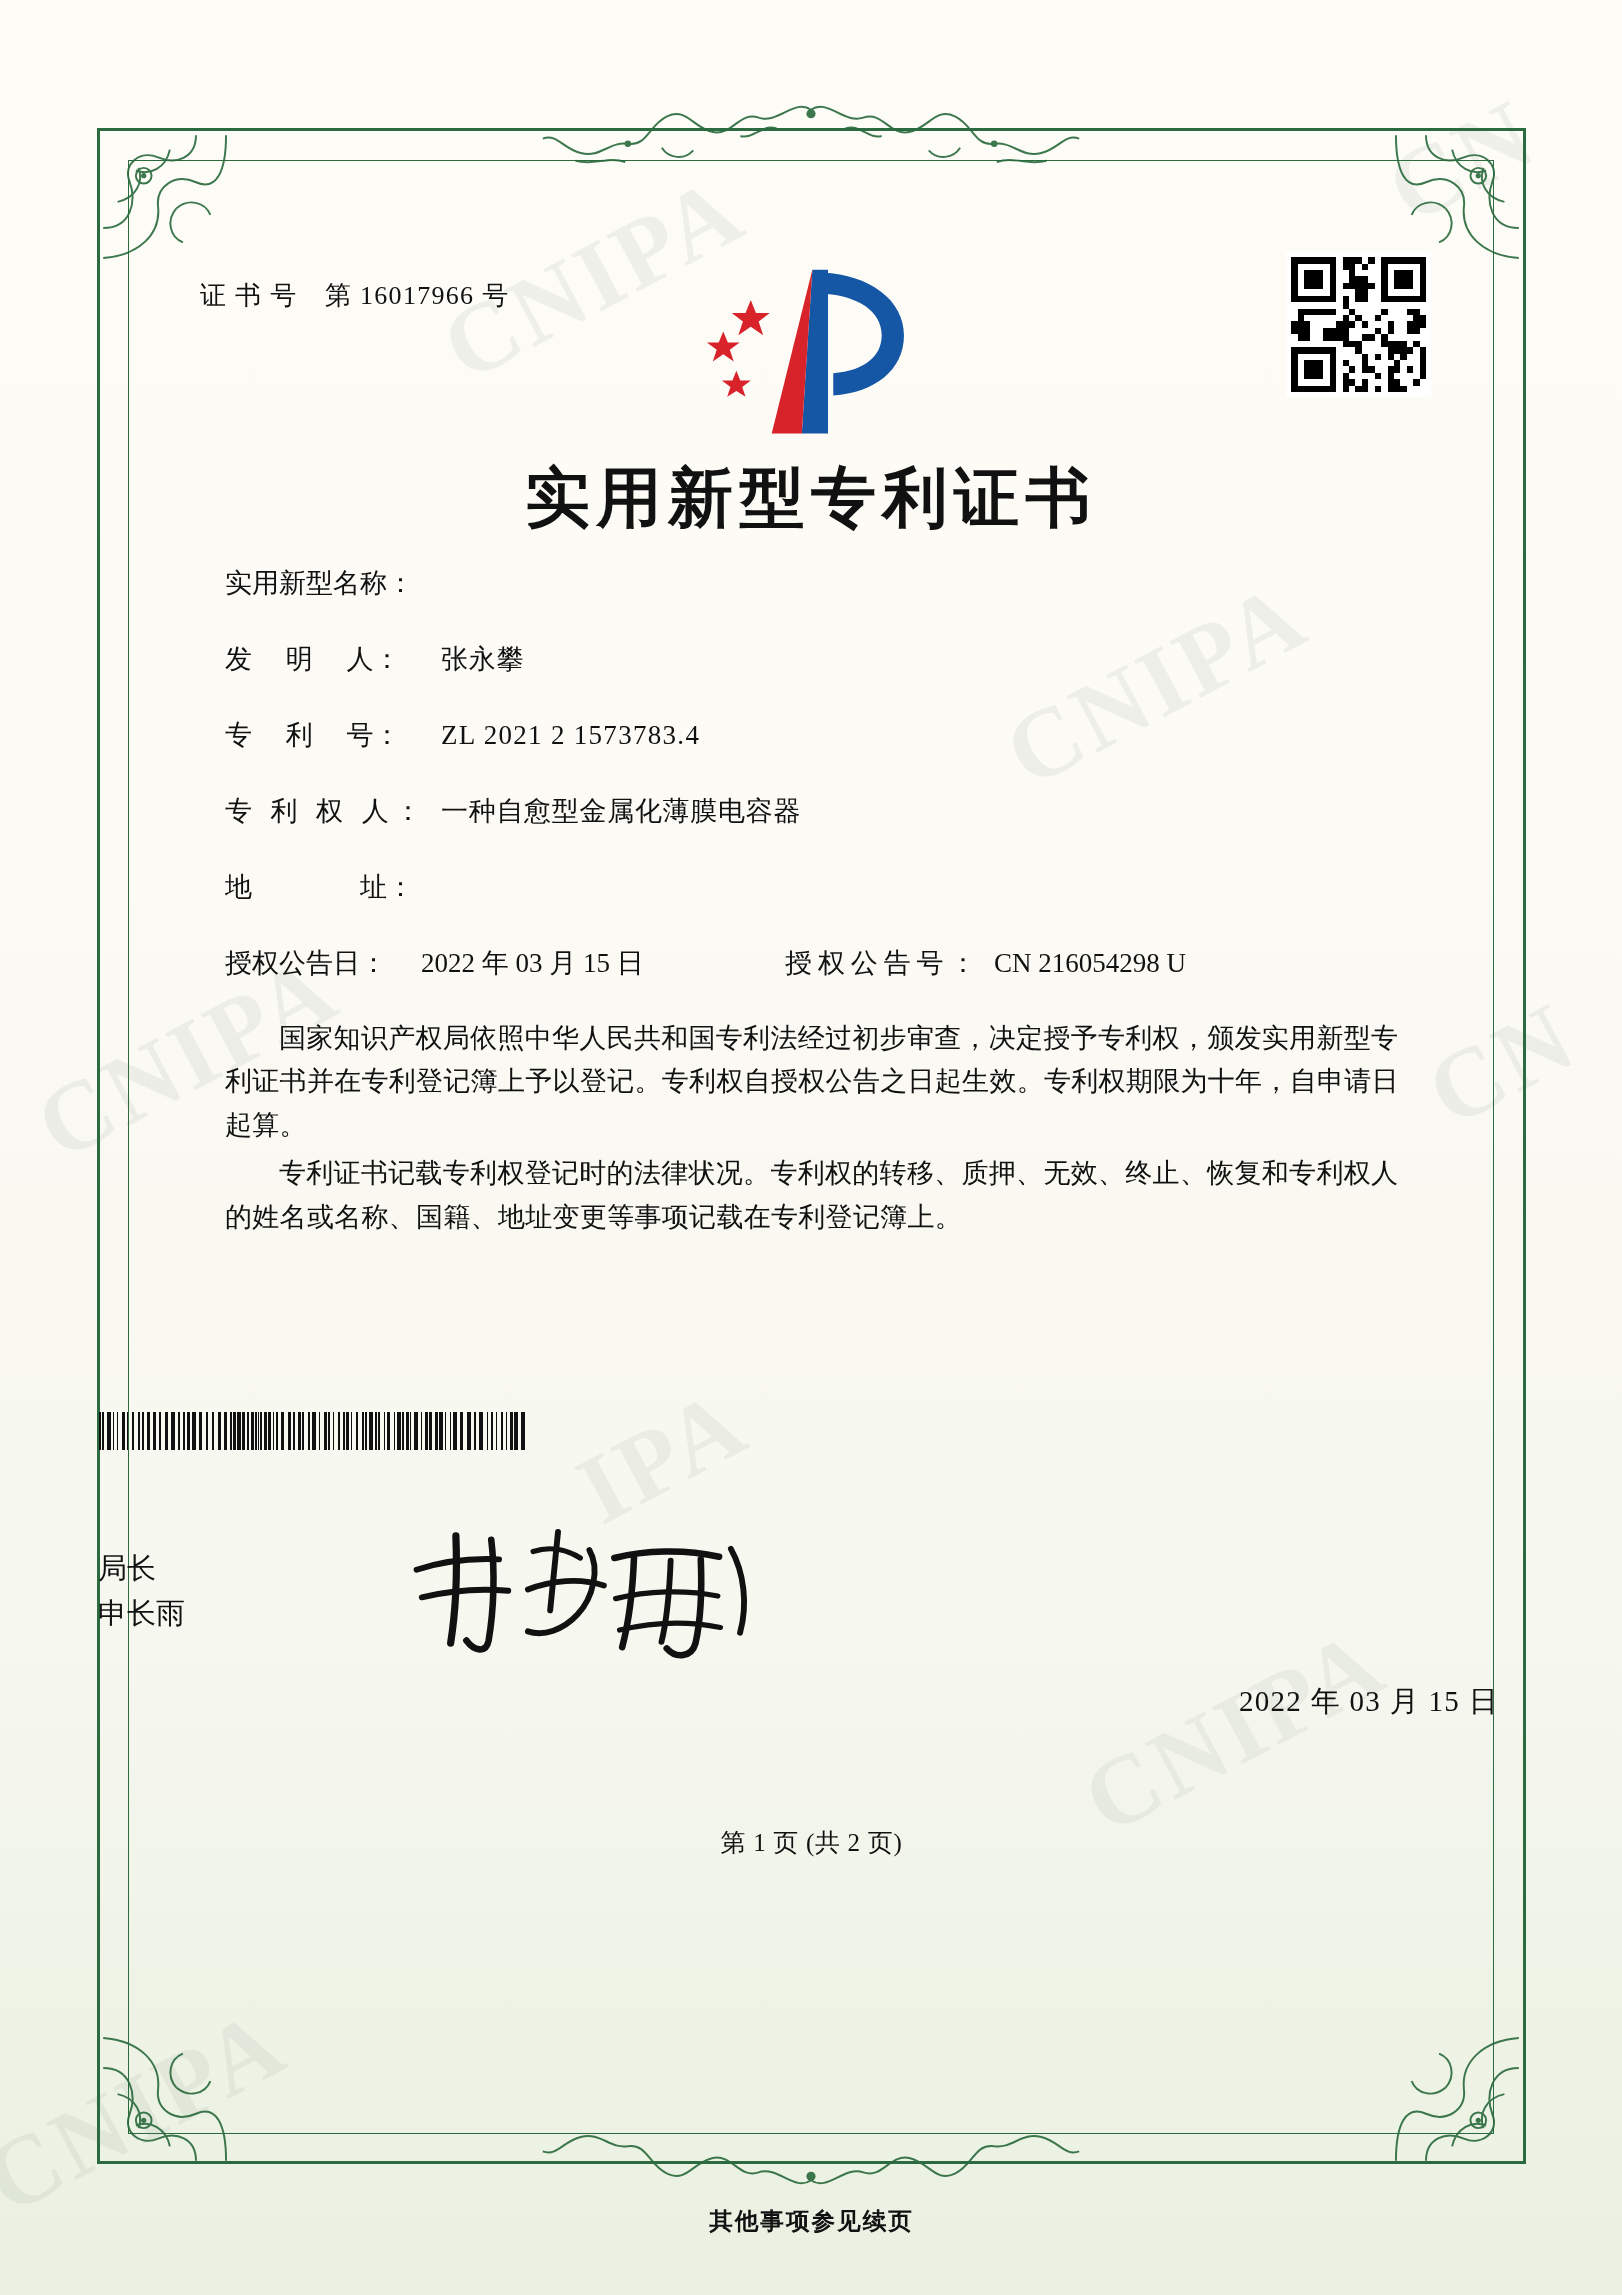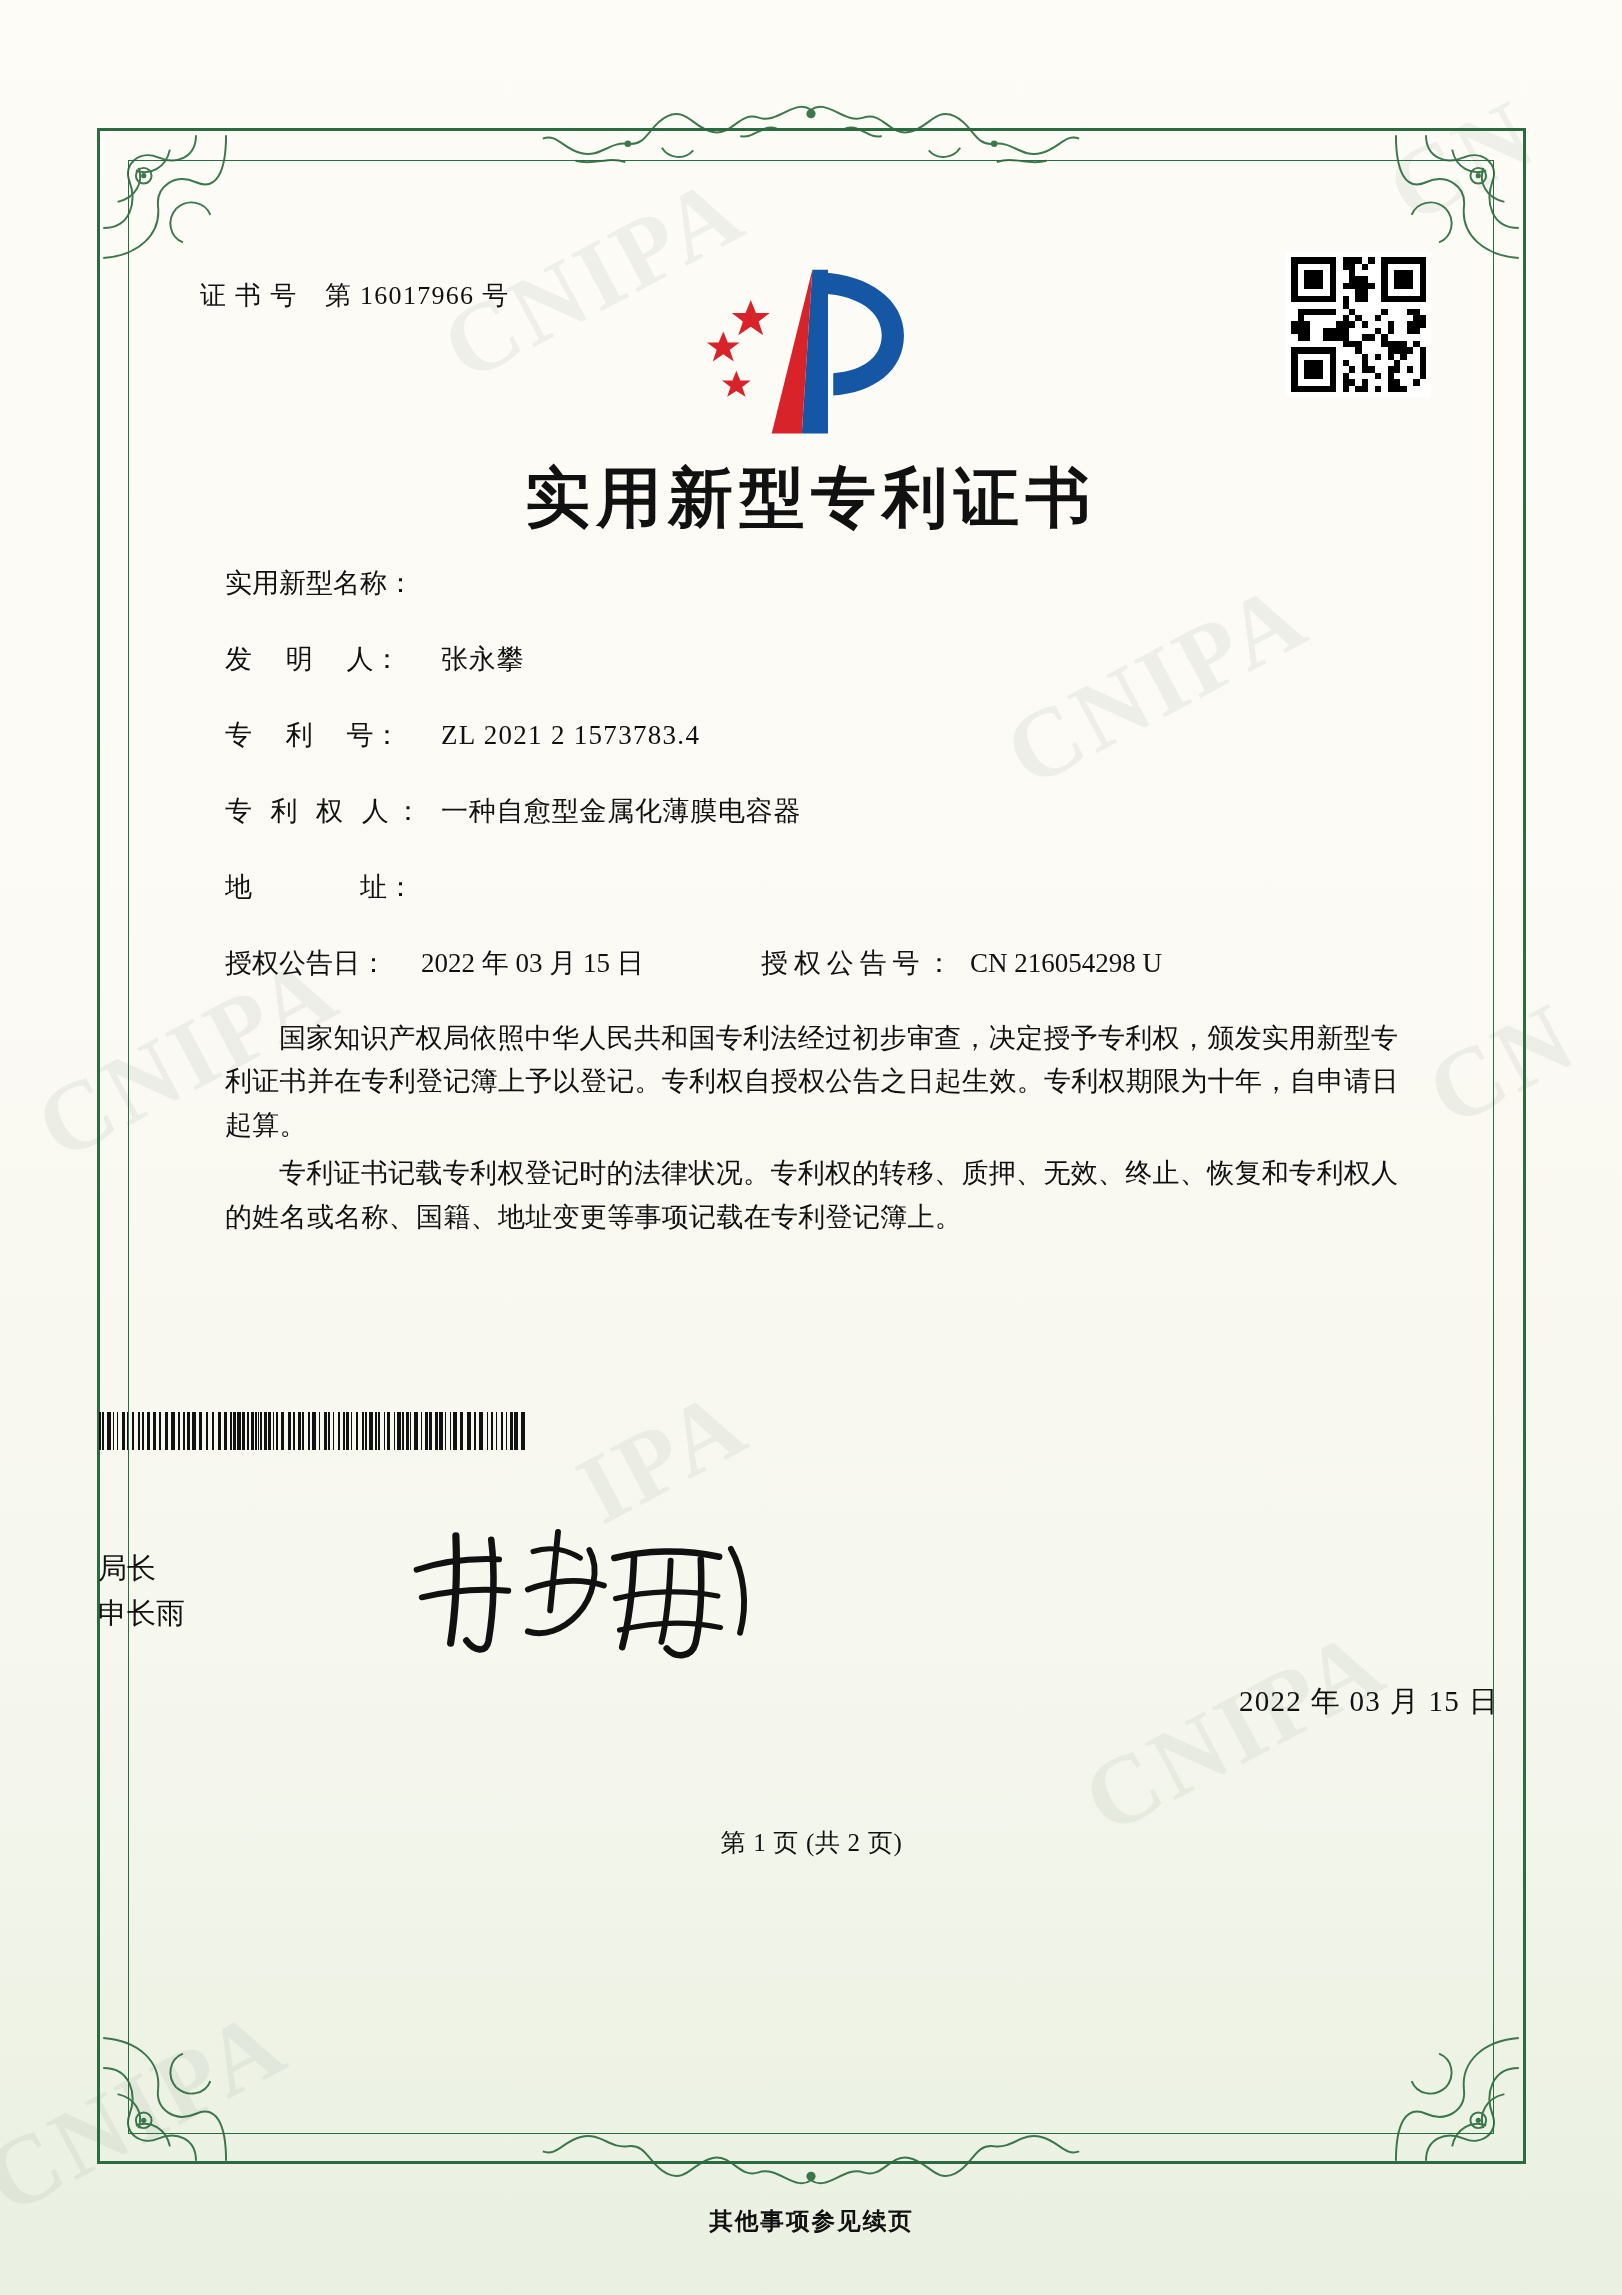--- a/index.html
+++ b/index.html
@@ -148,21 +148,21 @@
   }
   .flabel.sp3 { letter-spacing: 5.9px; }
   .fvalue {
     flex: 1;
     letter-spacing: 0.7px;
   }
   .fvalue.mono { font-family: "Liberation Serif", serif; letter-spacing: 1.3px; }
 
   .frow.dual .flabel { width: 196px; flex: 0 0 196px; }
   .frow.dual .v1 { flex: 0 0 340px; }
-  .frow.dual .l2 { flex: 0 0 209px; letter-spacing: 5.9px; white-space: nowrap; }
+  .frow.dual .l2 { flex: 0 0 209px; letter-spacing: 5.9px; white-space: nowrap; margin-left: 24px; }
   .frow.dual .v2 { flex: 1; }
 
   .para {
     font-size: 27px;
     line-height: 1.62;
     text-indent: 54px;
     color: #111;
     margin-top: 2.6px;
     letter-spacing: 0.3px;
   }

